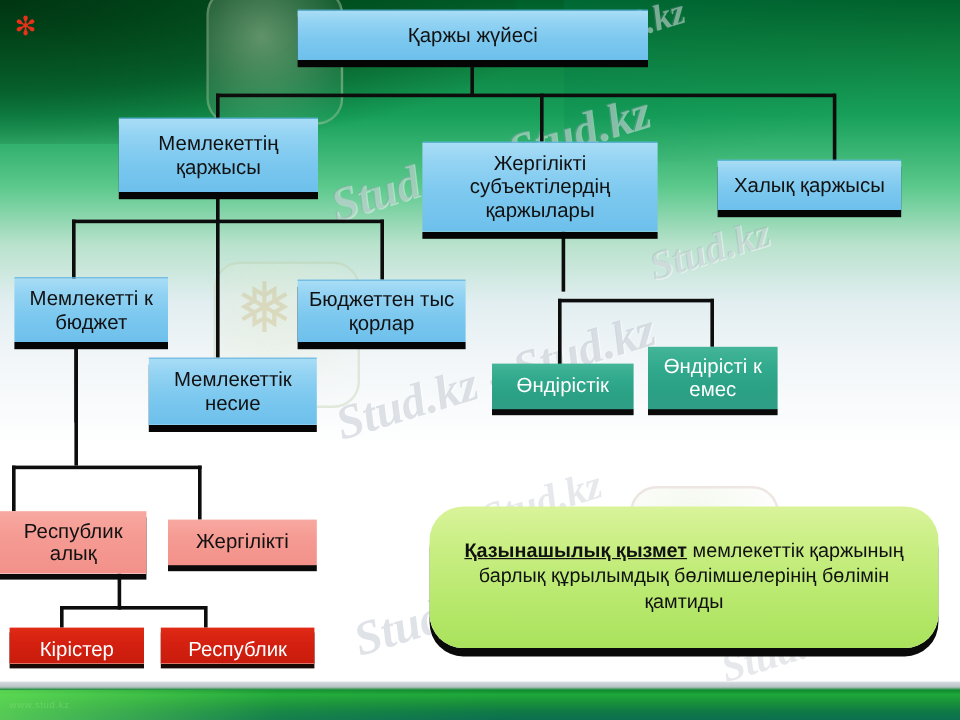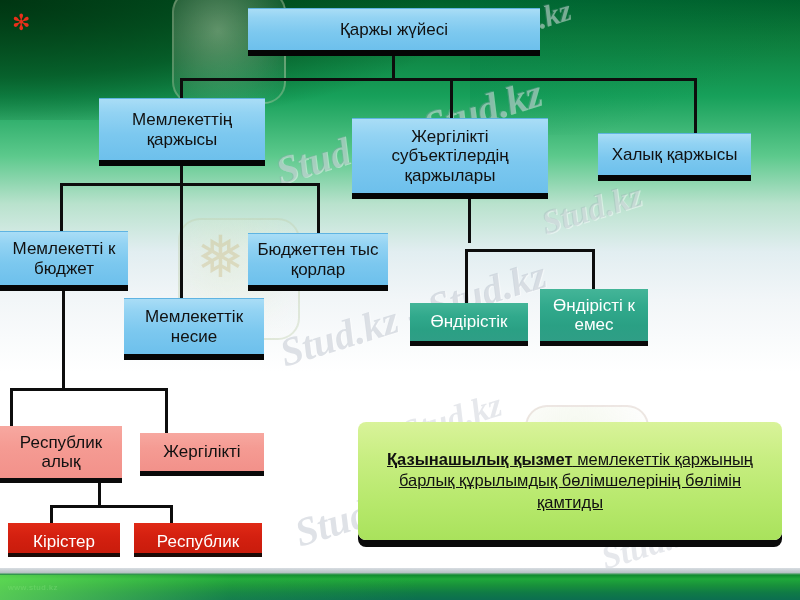--- a/index.html
+++ b/index.html
@@ -127,25 +127,24 @@
   .red{
     background:linear-gradient(to bottom,#e02a16 0%,#d42010 45%,#c91c0c 100%);
     color:#ffffff;
     box-shadow:0 4px 0 0 #1a0a06;
     font-size:17px;
     align-items:flex-end;
   }
   
   .callout{
     background:linear-gradient(to bottom,#d9f39a 0%,#c8ee82 30%,#b6e86b 70%,#a9e25c 100%);
-    border-radius:8px;
+    border-radius:28px;
     box-shadow:0 7px 0 0 #0a0a0a;
     font-size:16.5px;color:#111;line-height:1.30;
     padding:6px 16px;
-    text-decoration:underline;
   }
   .callout u{text-decoration:underline;font-weight:700;}
 
   #asterisk{
     position:absolute;left:12px;top:12px;
     color:#e8301a;font-size:22px;line-height:1;font-weight:700;
     font-family:"DejaVu Sans",sans-serif;
   }
 </style>
 </head>
@@ -211,21 +210,21 @@
   </div>
 
   <div class="box blue" style="left:352px;top:118px;width:196px;height:75px;">
     <span class="t">Жергілікті субъектілердің қаржылары</span>
   </div>
 
   <div class="box blue" style="left:598px;top:133px;width:153px;height:42px;">
     <span class="t">Халық қаржысы</span>
   </div>
 
-  <div class="box blue" style="left:0px;top:231px;width:128px;height:54px;">
+  <div class="box blue" style="left:12px;top:231px;width:128px;height:54px;">
     <span class="t">Мемлекетті к бюджет</span>
   </div>
 
   <div class="box blue" style="left:124px;top:298px;width:140px;height:56px;">
     <span class="t">Мемлекеттік несие</span>
   </div>
 
   <div class="box blue" style="left:248px;top:233px;width:140px;height:52px;">
     <span class="t">Бюджеттен тыс қорлар</span>
   </div>

